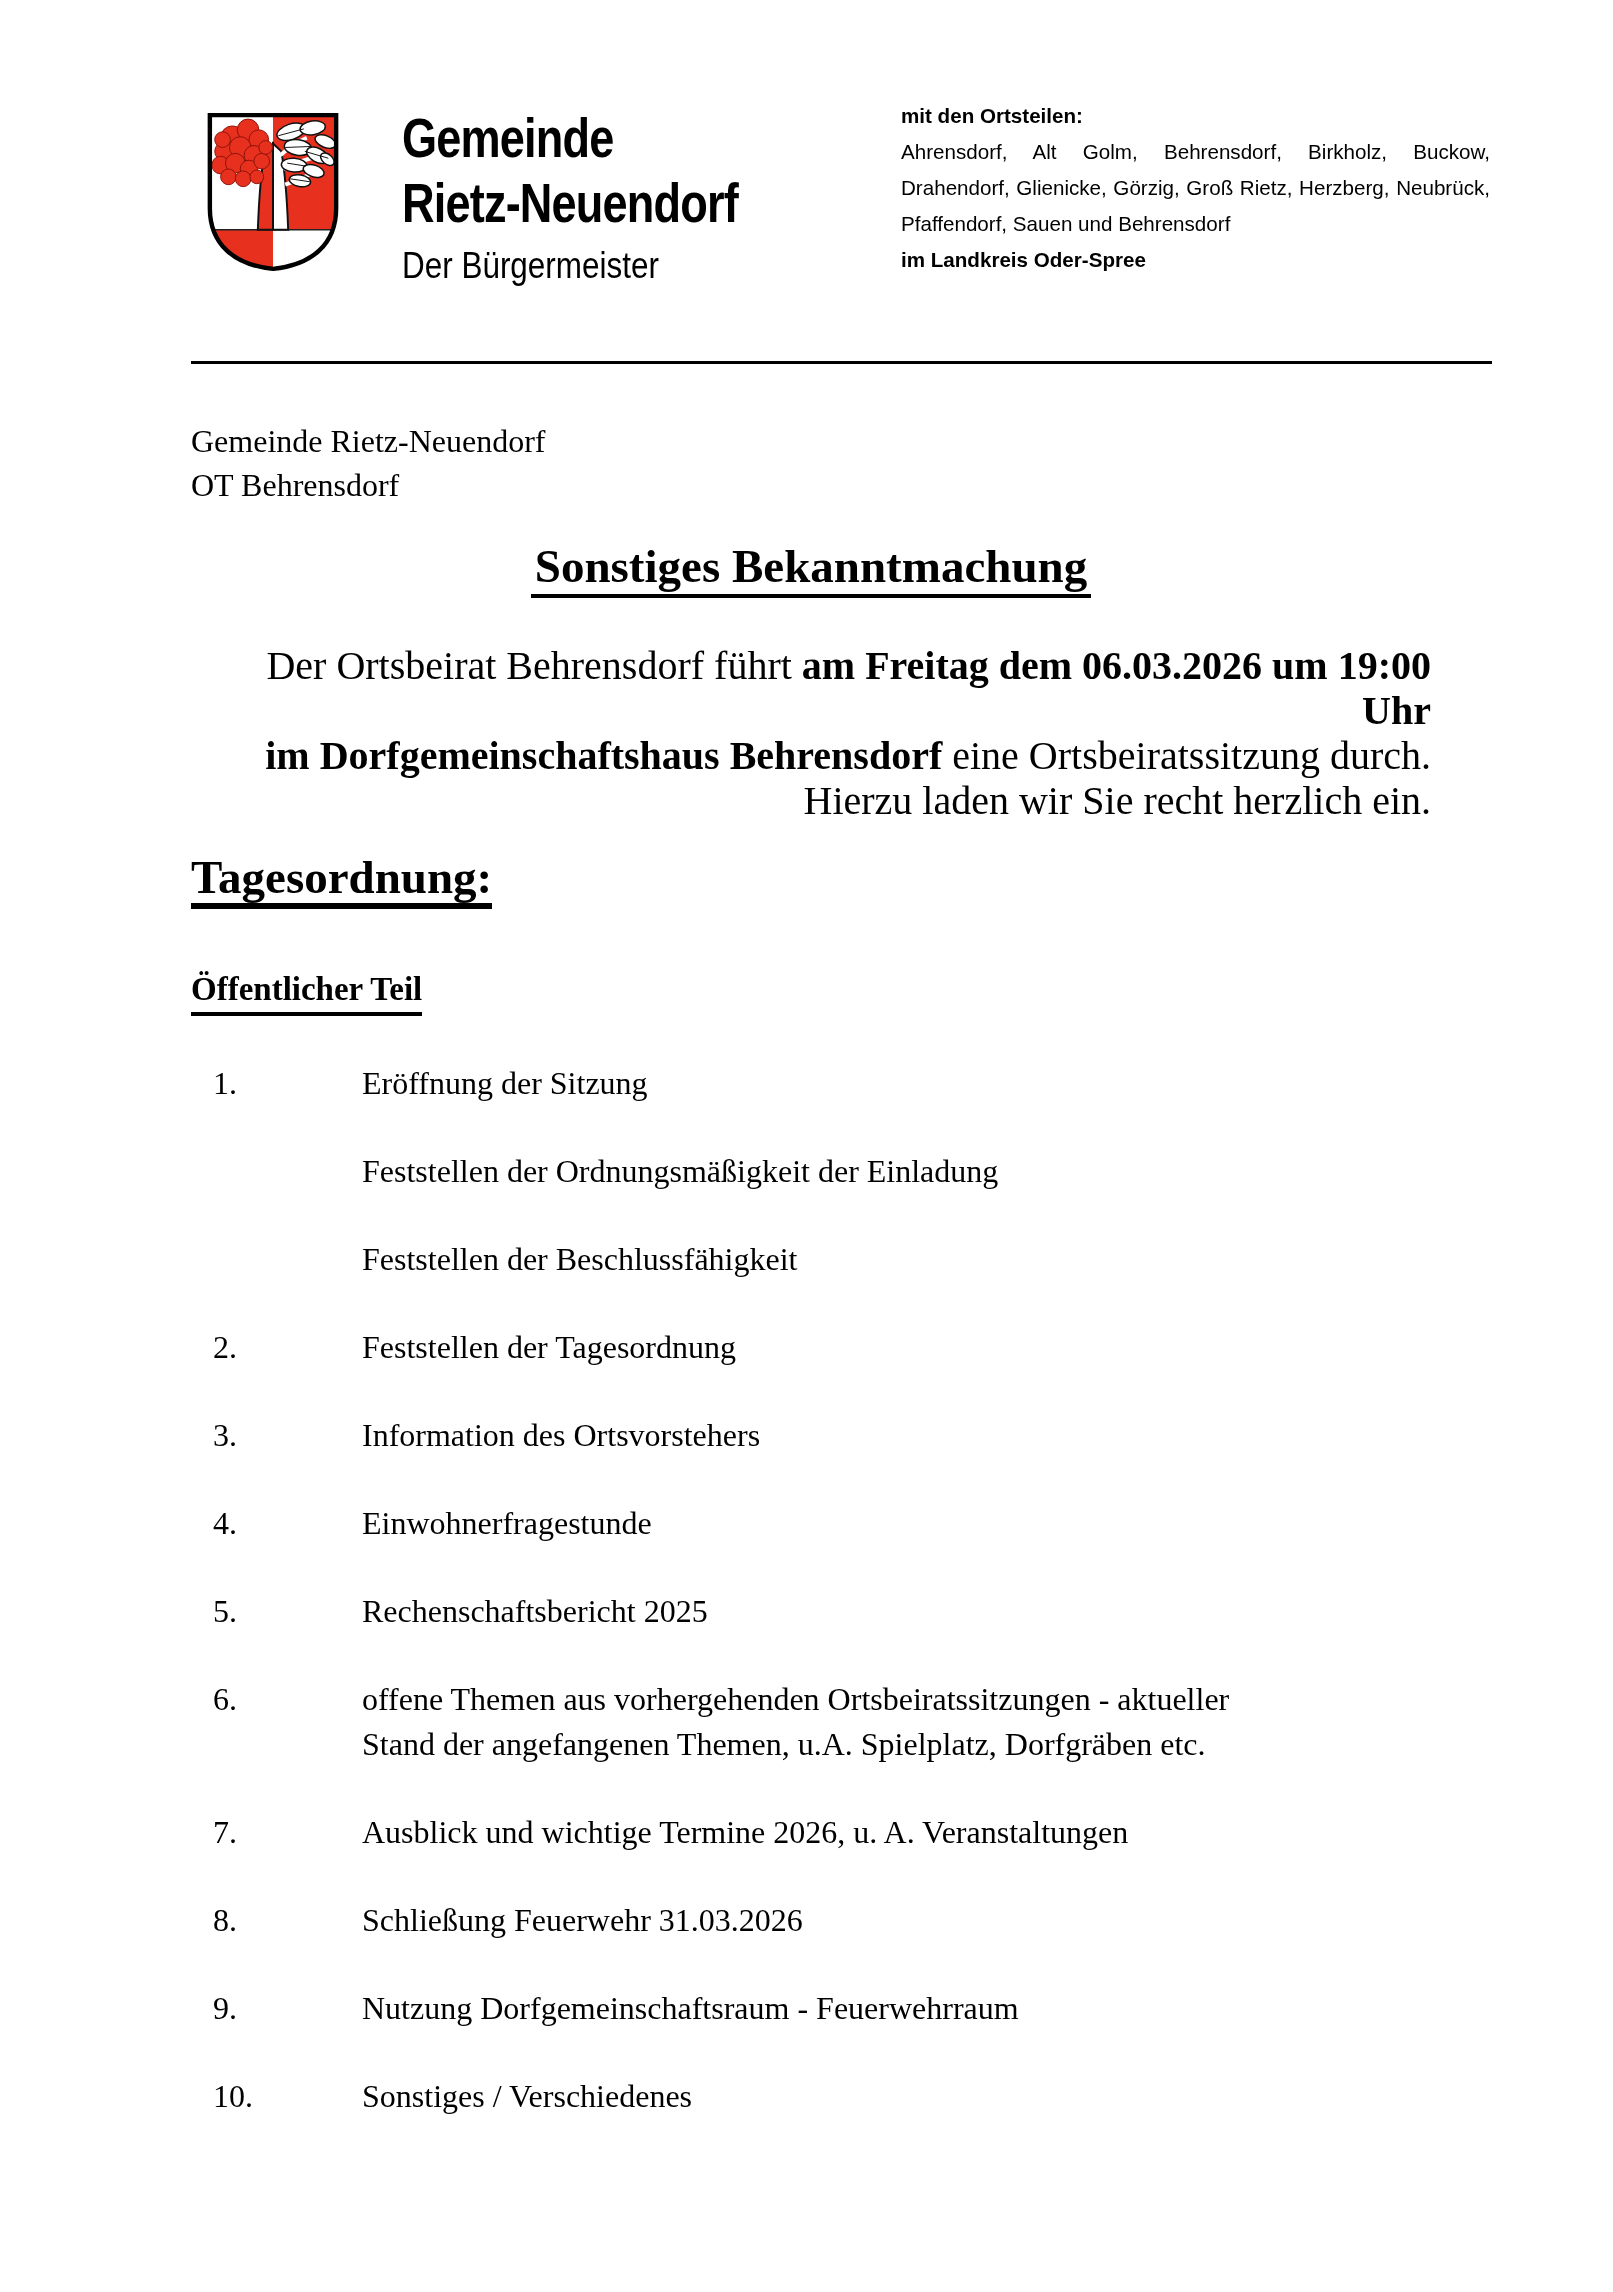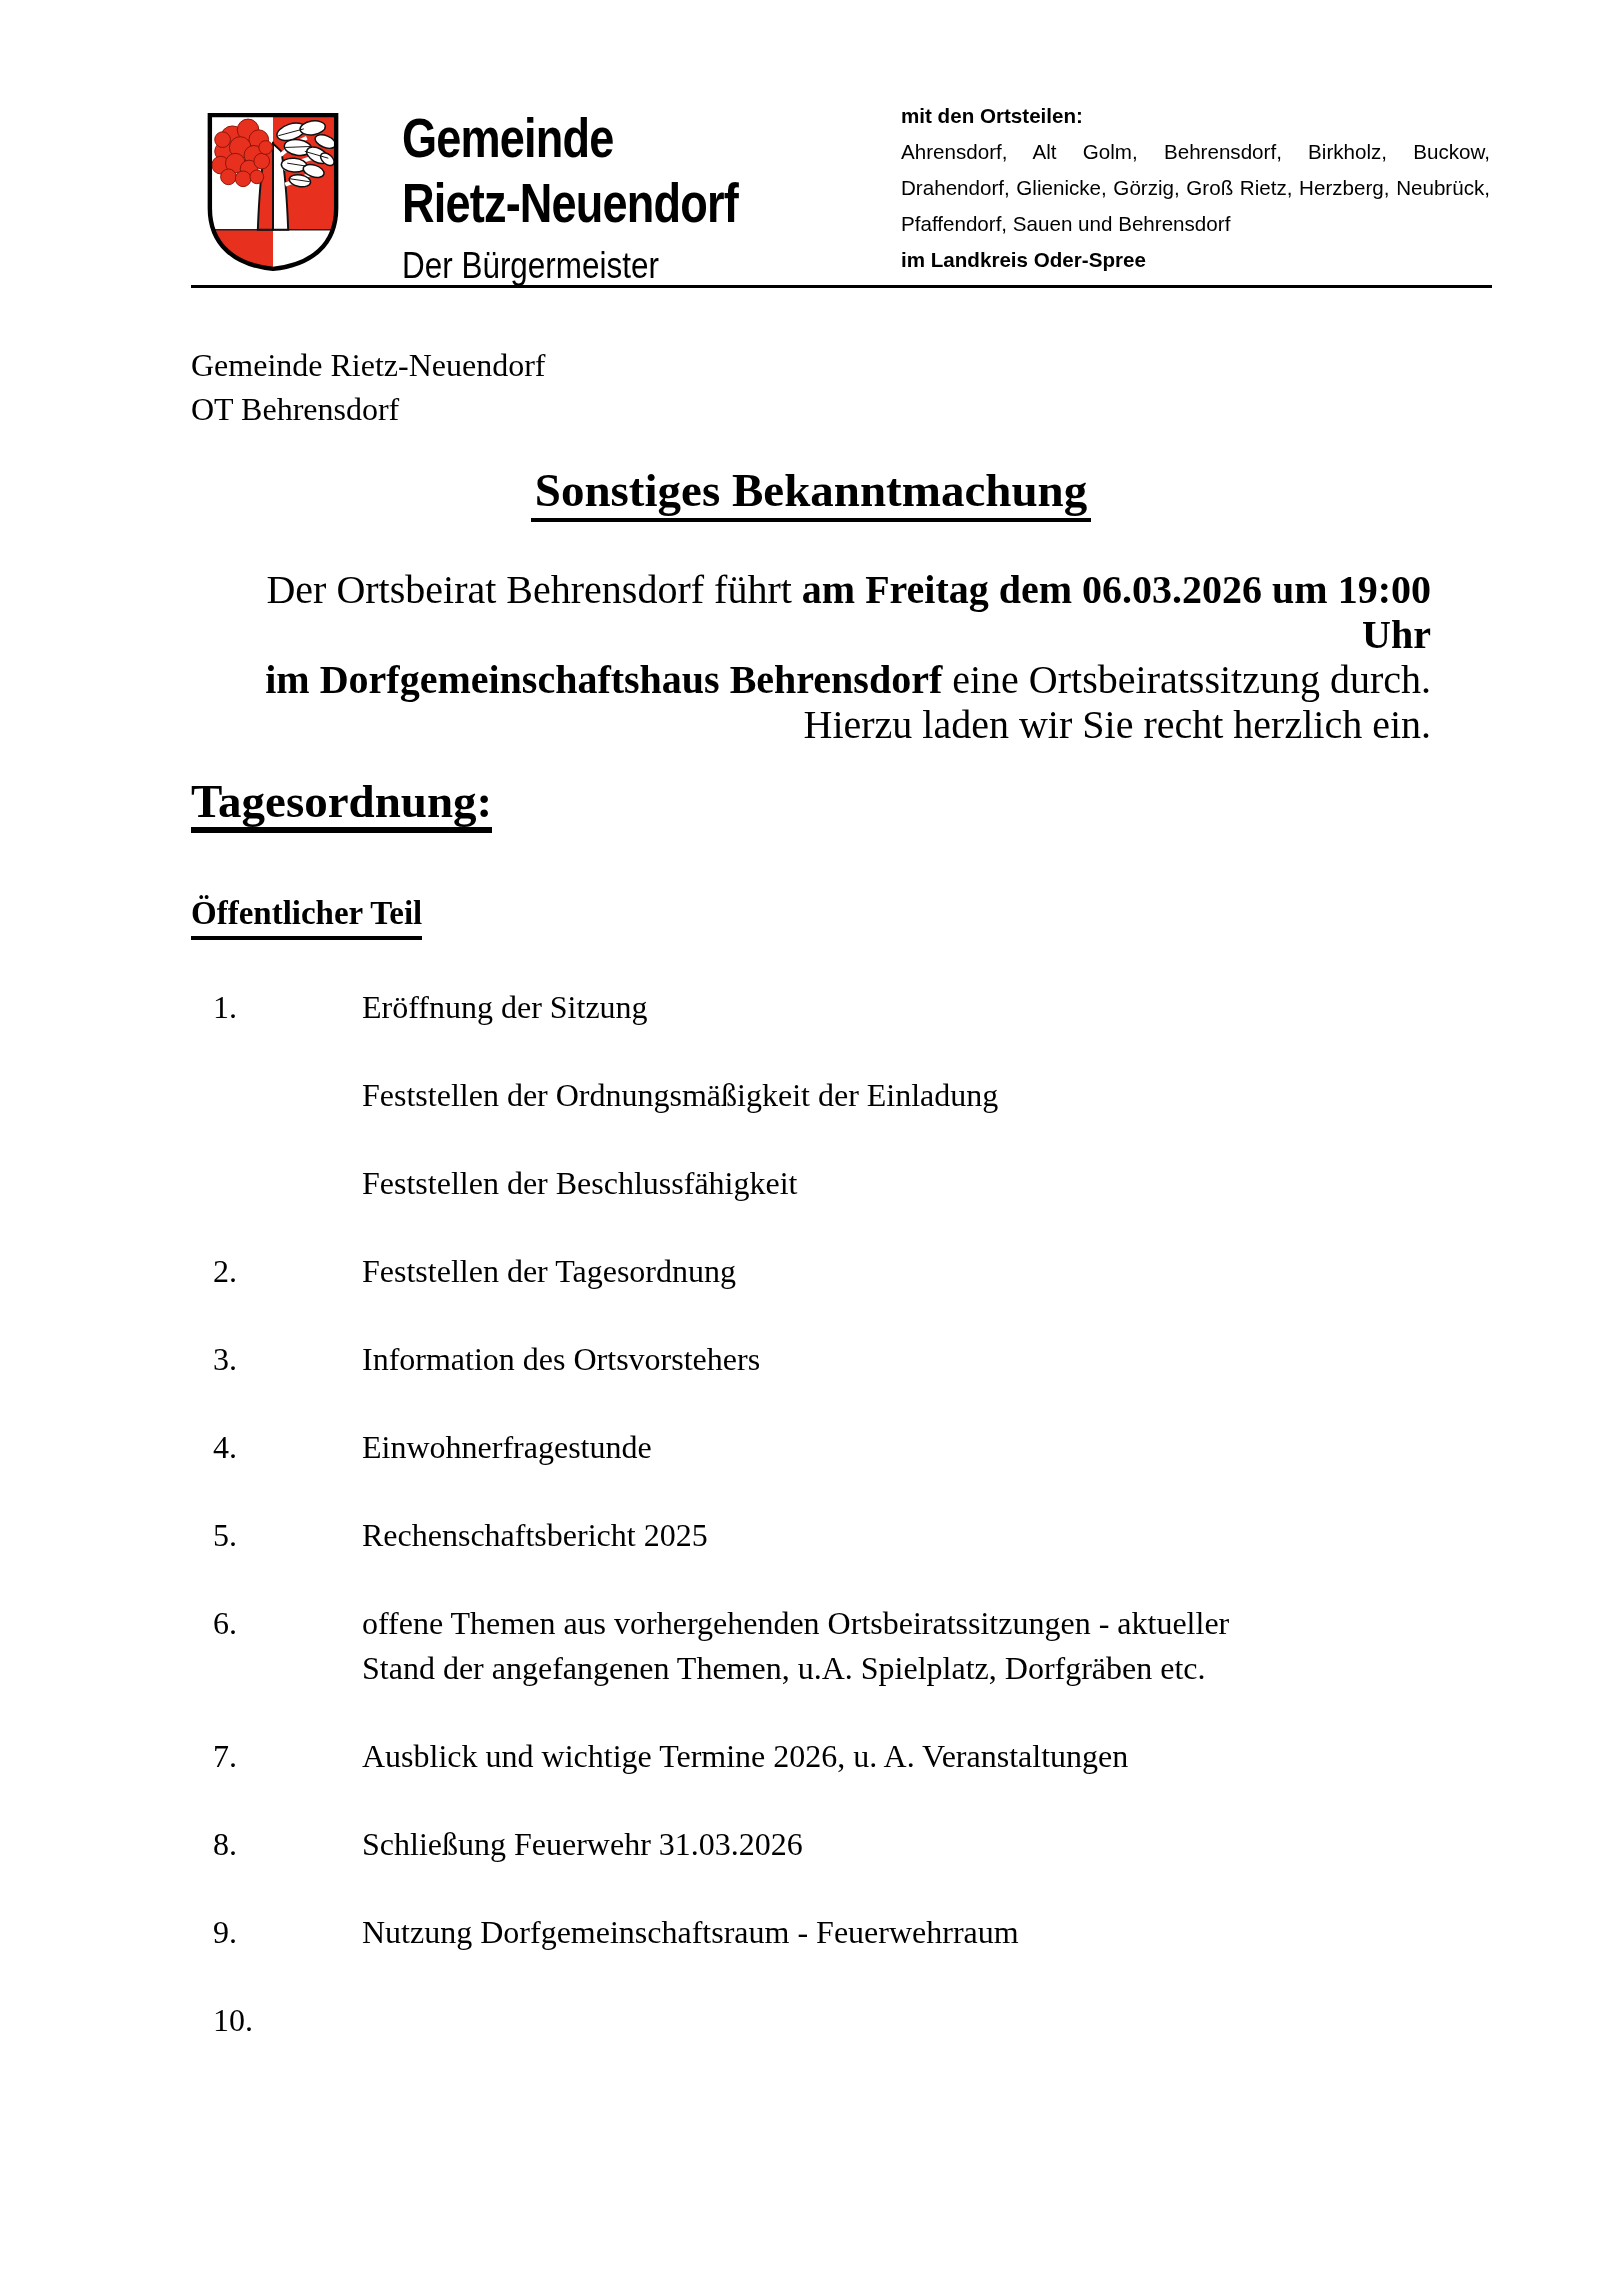--- a/index.html
+++ b/index.html
@@ -7,21 +7,21 @@
   .page{
     position:relative;
     width:1613px;height:2293px;
     margin:0 auto;
     background:#fff;
     font-family:"Liberation Serif", serif;
     color:var(--ink);
     overflow:hidden;
   }
   
-  .header{position:relative;height:288px;}
+  .header{position:relative;height:364px;}
   .header-rule{position:absolute;left:191px;right:121px;bottom:0;border-top:3.9px solid #000;}
   .coa{position:absolute;left:203px;top:110px;width:140px;height:165px;}
   .muni-block{position:absolute;left:402px;top:106px;font-family:"Liberation Sans",sans-serif;}
   .muni-line{font-size:55px;font-weight:bold;line-height:65px;transform:scaleX(0.82);transform-origin:left center;letter-spacing:-1px;white-space:nowrap;}
   .muni-sub{font-size:37px;font-weight:normal;line-height:43px;margin-top:7.8px;transform:scaleX(0.85);transform-origin:left center;white-space:nowrap;}
   .districts{position:absolute;left:901px;top:98px;width:589px;font-family:"Liberation Sans",sans-serif;font-size:20.6px;line-height:36px;}
   .districts-bold{font-weight:bold;}
   .districts-lines div{text-align:justify;text-align-last:justify;}
   .districts-lines div:last-child{text-align-last:left;}
   
@@ -194,17 +194,18 @@
       <div class="agenda-text">Schließung Feuerwehr 31.03.2026</div>
     </div>
 
     <div class="agenda-row">
       <div class="agenda-num">9.</div>
       <div class="agenda-text">Nutzung Dorfgemeinschaftsraum - Feuerwehrraum</div>
     </div>
 
     <div class="agenda-row">
       <div class="agenda-num">10.</div>
+      <div class="agenda-text">Sonstiges / Verschiedenes</div>
     </div>
   </div>
 
 </div>
 
 
 </body></html>

